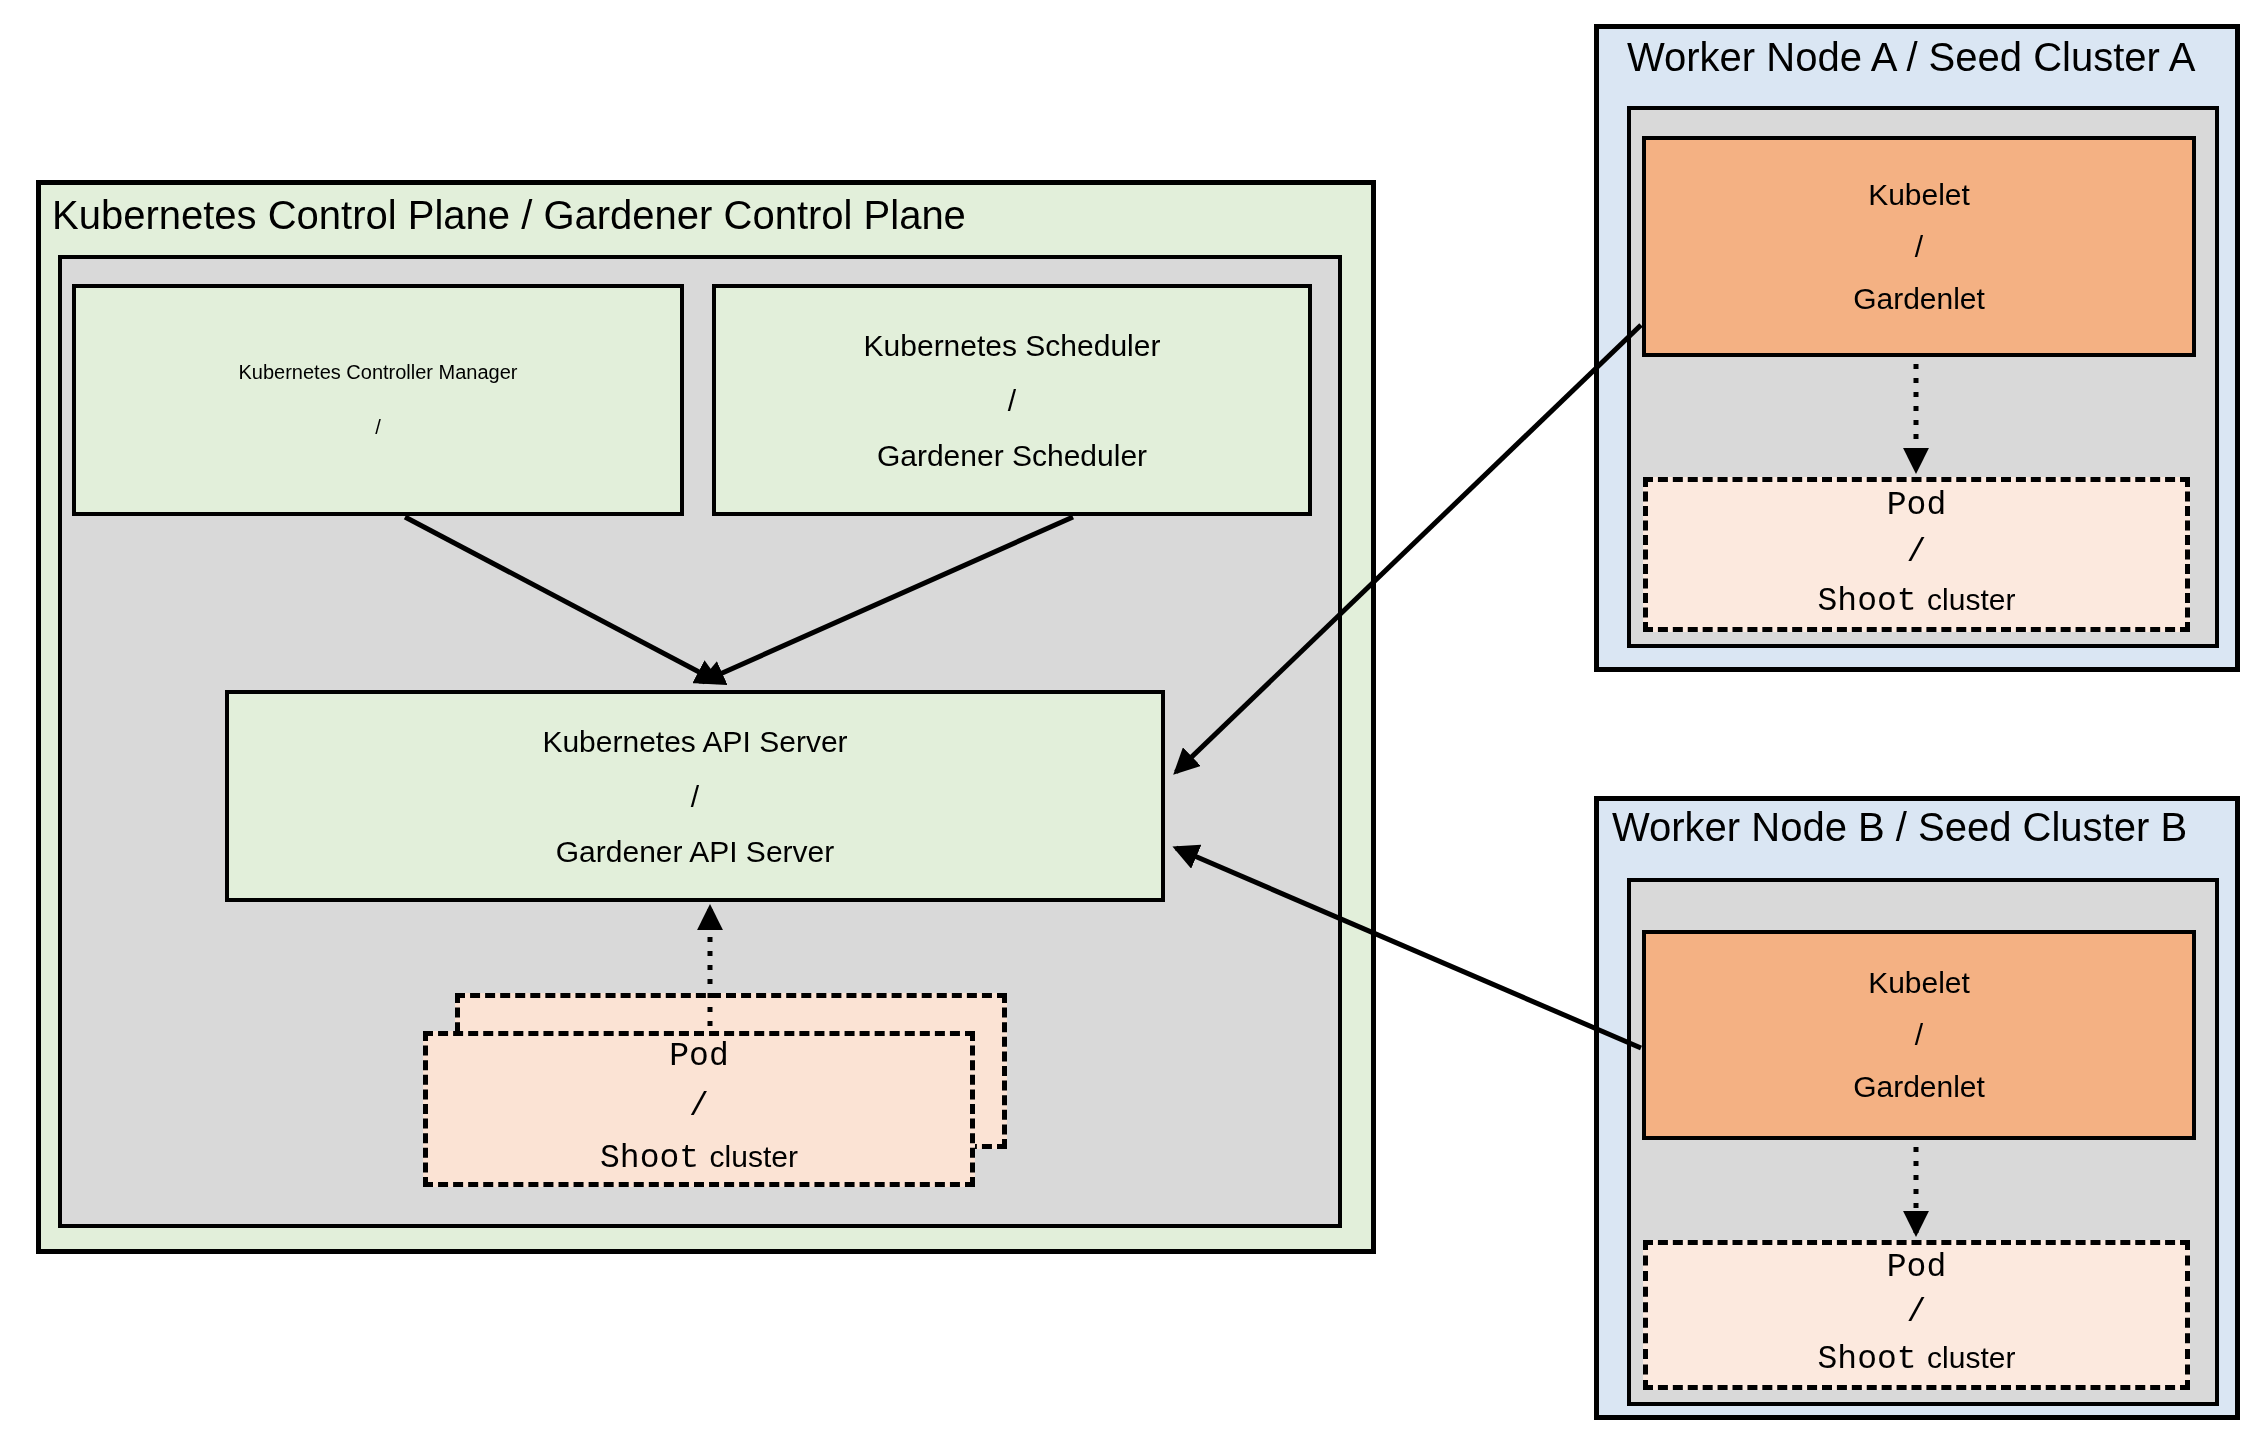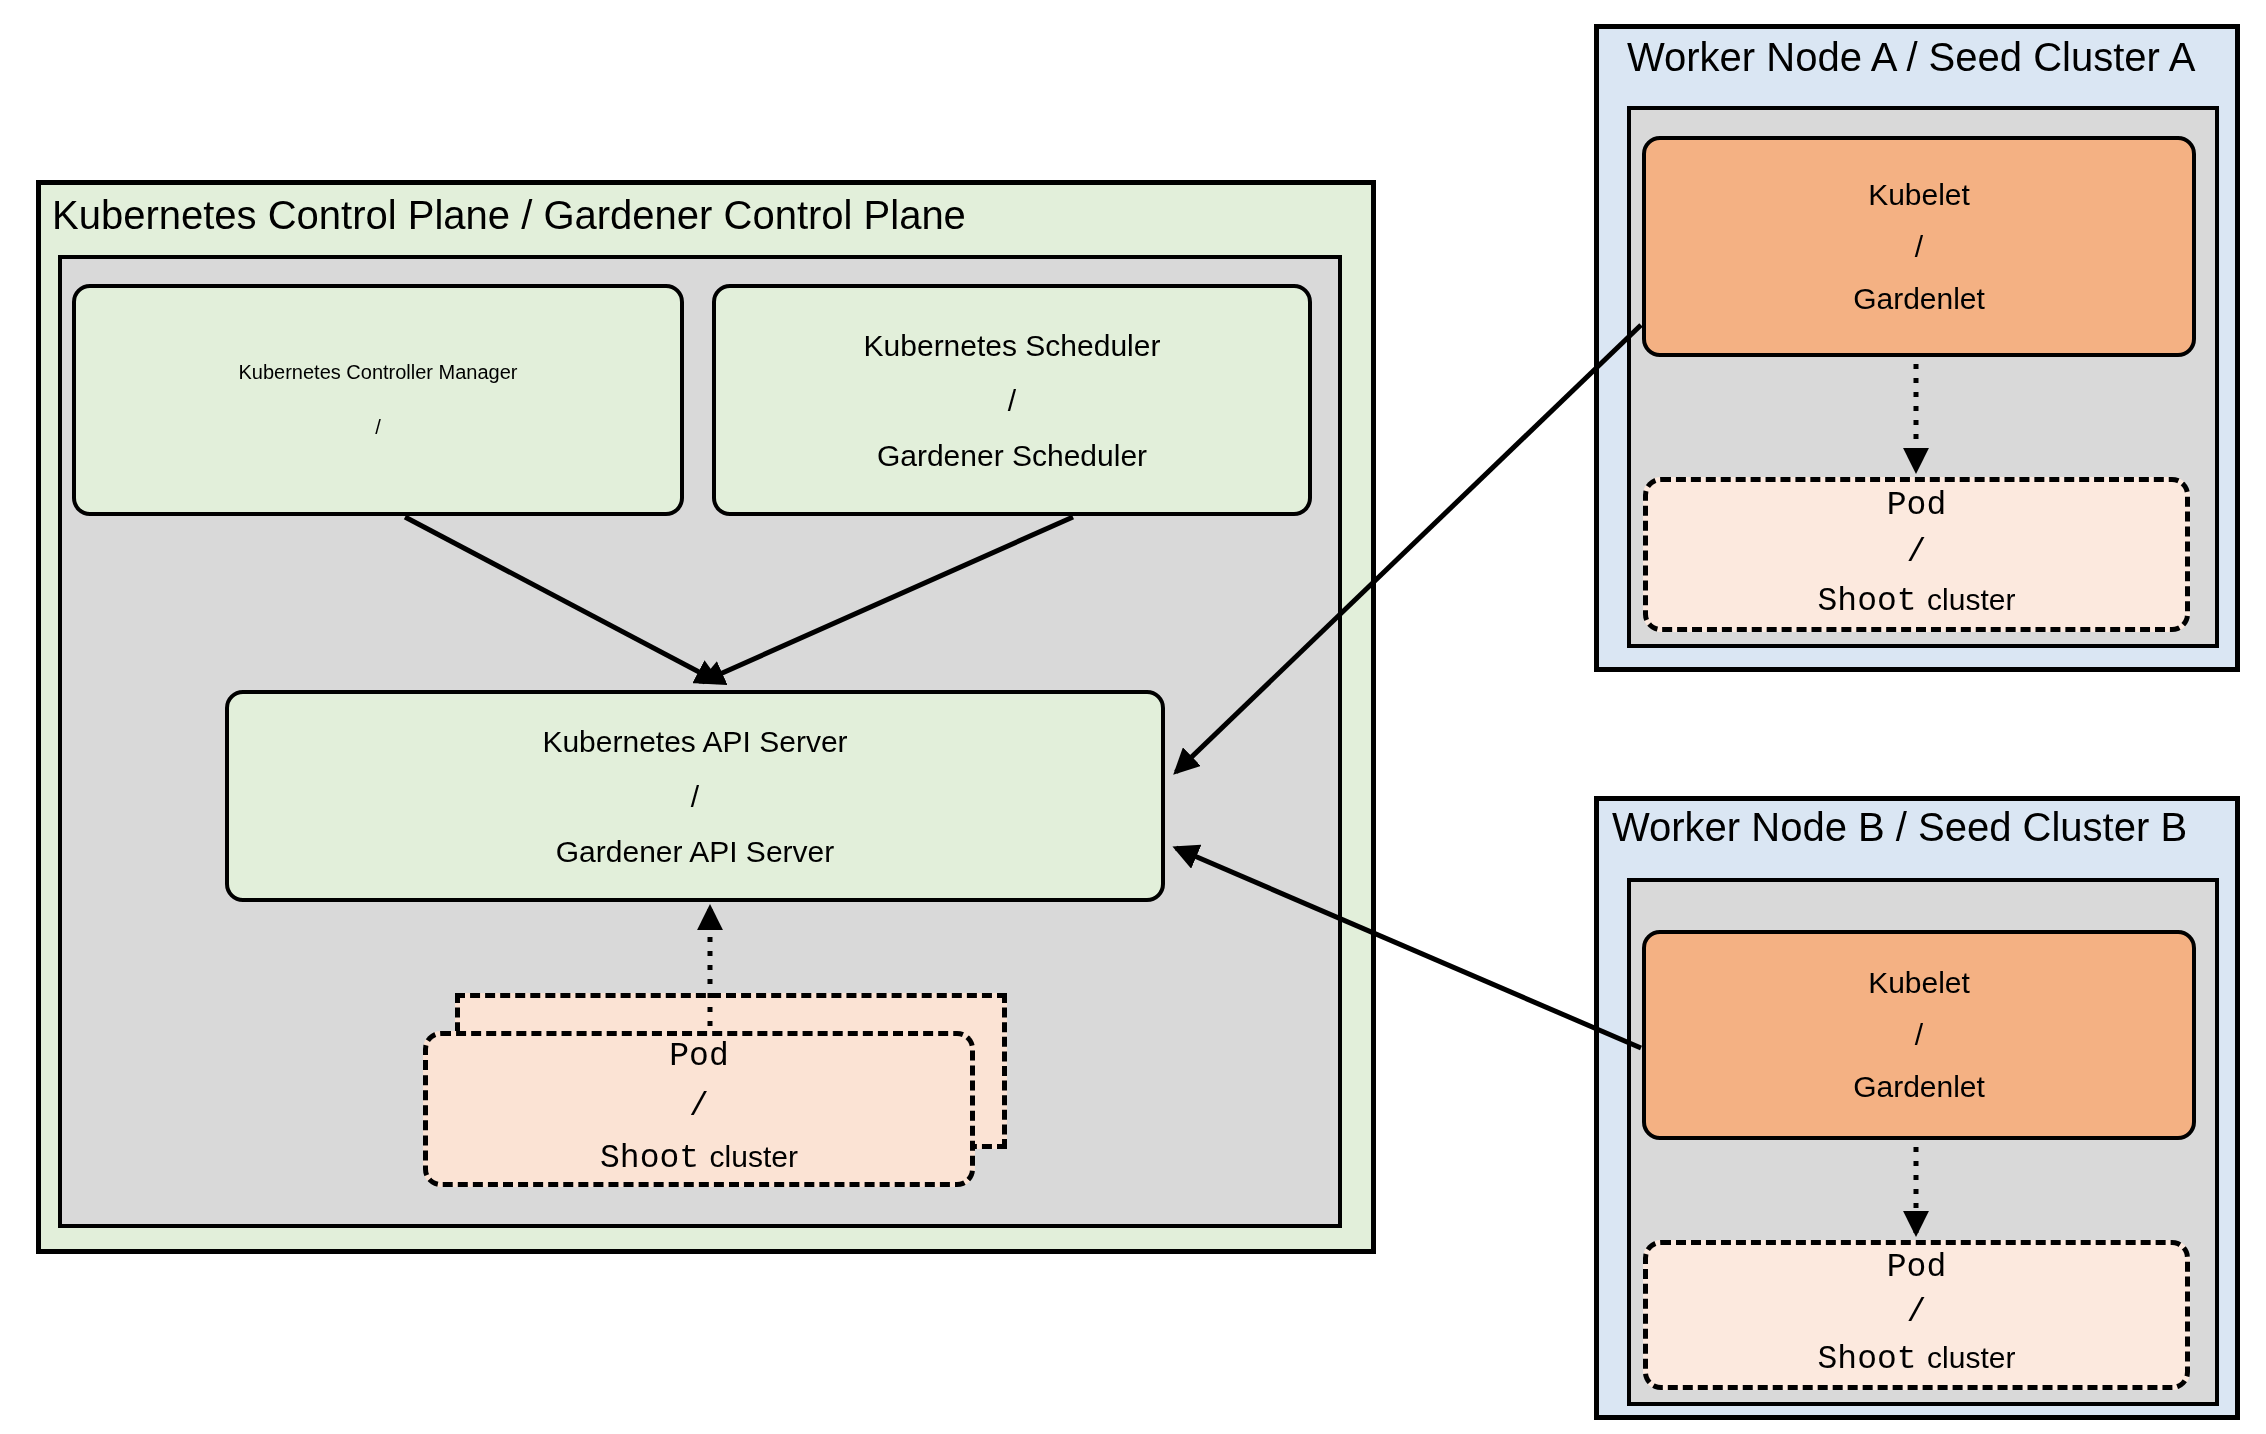--- a/index.html
+++ b/index.html
@@ -4,21 +4,21 @@
 <style>
   html,body{margin:0;padding:0;background:#ffffff;}
   .stage{
     position:relative;width:2266px;height:1434px;background:#ffffff;
     font-family:"Liberation Sans",sans-serif;color:#000;overflow:hidden;
   }
   .abs{position:absolute;box-sizing:border-box;}
   .b5{border:5px solid #000;}
   .b4{border:4px solid #000;}
   .dash{border:5px dashed #000;}
-  .center{display:flex;flex-direction:column;align-items:center;justify-content:center;text-align:center;border-radius:18px;}
+  .center{display:flex;flex-direction:column;align-items:center;justify-content:center;text-align:center;}
   .title{font-size:40px;line-height:1.15;white-space:nowrap;}
 
   
   #cp-outer{left:36px;top:180px;width:1340px;height:1074px;background:var(--c-green);}
   #cp-title{left:52px;top:192px;}
   #cp-inner{left:58px;top:255px;width:1284px;height:973px;background:var(--c-gray);}
   #cp-cm{left:72px;top:284px;width:612px;height:232px;background:var(--c-green);font-size:20px;line-height:55px;}
   #cp-sched{left:712px;top:284px;width:600px;height:232px;background:var(--c-green);font-size:30px;line-height:55px;}
   #cp-api{left:225px;top:690px;width:940px;height:212px;background:var(--c-green);font-size:30px;line-height:55px;}
   #pod-back{left:455px;top:993px;width:552px;height:156px;background:var(--c-peach-left);}

